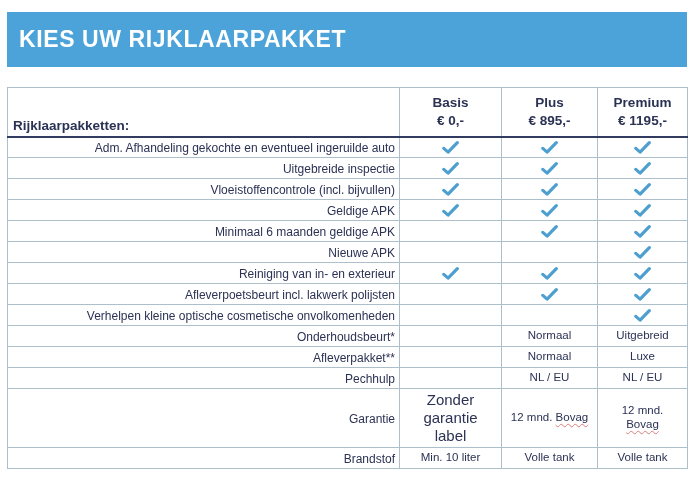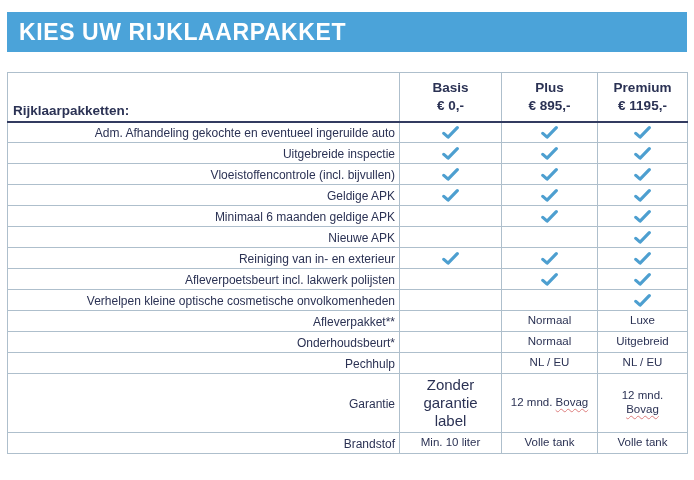--- a/index.html
+++ b/index.html
@@ -7,21 +7,21 @@
   body {
     width: 694px; height: 480px;
     font-family: "Liberation Sans", sans-serif;
     color: #2b3254;
     overflow: hidden;
   }
   .page { padding: 12px 7px 0 7px; }
 
   
   .banner {
-    height: 40px;
+    height: 55px;
     background: var(--banner-bg, #4ba3d9);
     display: flex; align-items: center;
     padding: 0 12px;
   }
   .banner-title {
     color: #ffffff;
     font-size: 23px;
     font-weight: bold;
     letter-spacing: 0.6px;
     white-space: nowrap;
@@ -207,30 +207,30 @@
           </tr>
           <tr>
             <td class="label-cell">Verhelpen kleine optische cosmetische onvolkomenheden</td>
             <td class="value-cell"></td>
             <td class="value-cell"></td>
             <td class="value-cell"><svg width="17" height="13" viewBox="0 0 17 13" class="check-svg">
                 <path d="M1.8 7.4 L6.1 11.1 L15.3 1.7" fill="none" stroke="#4d9fd0" stroke-width="3.2" stroke-linecap="round" stroke-linejoin="round"></path>
               </svg></td>
           </tr>
           <tr>
+            <td class="label-cell">Onderhoudsbeurt*</td>
+            <td class="value-cell"></td>
+            <td class="value-cell">Normaal</td>
+            <td class="value-cell">Uitgebreid</td>
+          </tr>
+          <tr>
             <td class="label-cell">Afleverpakket**</td>
             <td class="value-cell"></td>
             <td class="value-cell">Normaal</td>
             <td class="value-cell">Luxe</td>
-          </tr>
-          <tr>
-            <td class="label-cell">Onderhoudsbeurt*</td>
-            <td class="value-cell"></td>
-            <td class="value-cell">Normaal</td>
-            <td class="value-cell">Uitgebreid</td>
           </tr>
           <tr>
             <td class="label-cell">Pechhulp</td>
             <td class="value-cell"></td>
             <td class="value-cell">NL / EU</td>
             <td class="value-cell">NL / EU</td>
           </tr>
           <tr>
             <td class="label-cell">Garantie</td>
             <td class="value-cell small">Zonder garantie label</td>

